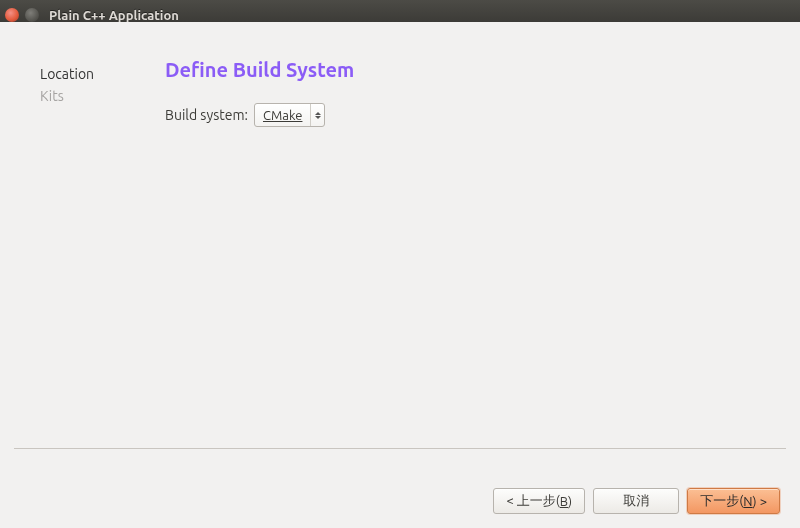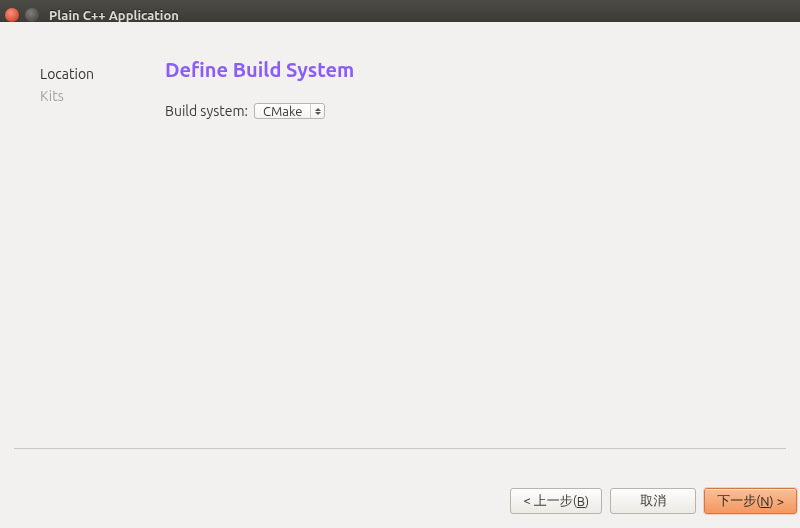--- a/index.html
+++ b/index.html
@@ -68,22 +68,23 @@
     }
     .form-row {
       display: flex; align-items: center; gap: 6px;
       font-size: 14px; color: #3c3b37;
     }
     .combo {
       display: inline-flex; align-items: center;
       background: linear-gradient(to bottom,#ffffff,#f4f3f1);
       border: 1px solid #b7b3ad;
       border-radius: 3px;
-      height: 16px;
+      height: 24px;
       box-shadow: inset 0 1px 0 #fff;
+      text-decoration: underline;
     }
     .combo-text {
       padding: 0 8px; font-size: 13px; color: #3c3b37;
     }
     .combo-arrows {
       width: 14px; height: 100%;
       border-left: 1px solid #d0cdc7;
       display: flex; flex-direction: column; justify-content: center; align-items: center;
       gap: 1px;
     }
@@ -92,21 +93,21 @@
       border-left: 3px solid transparent;
       border-right: 3px solid transparent;
     }
     .arr-up { border-bottom: 3px solid #555; }
     .arr-down { border-top: 3px solid #555; }
     .separator {
       height: 1px; background: #c9c5c0; margin: 0 14px;
     }
     .buttons {
       display: flex; justify-content: flex-end; gap: 8px;
-      padding: 10px 3px 14px 14px;
+      padding: 10px 20px 14px 14px;
     }
     .btn {
       min-width: 86px; height: 26px;
       padding: 0 12px;
       font-size: 13px;
       color: #3c3b37;
       background: linear-gradient(to bottom,#fdfdfc,#eceae6);
       border: 1px solid #b7b3ad;
       border-radius: 3px;
       display: inline-flex; align-items: center; justify-content: center;

